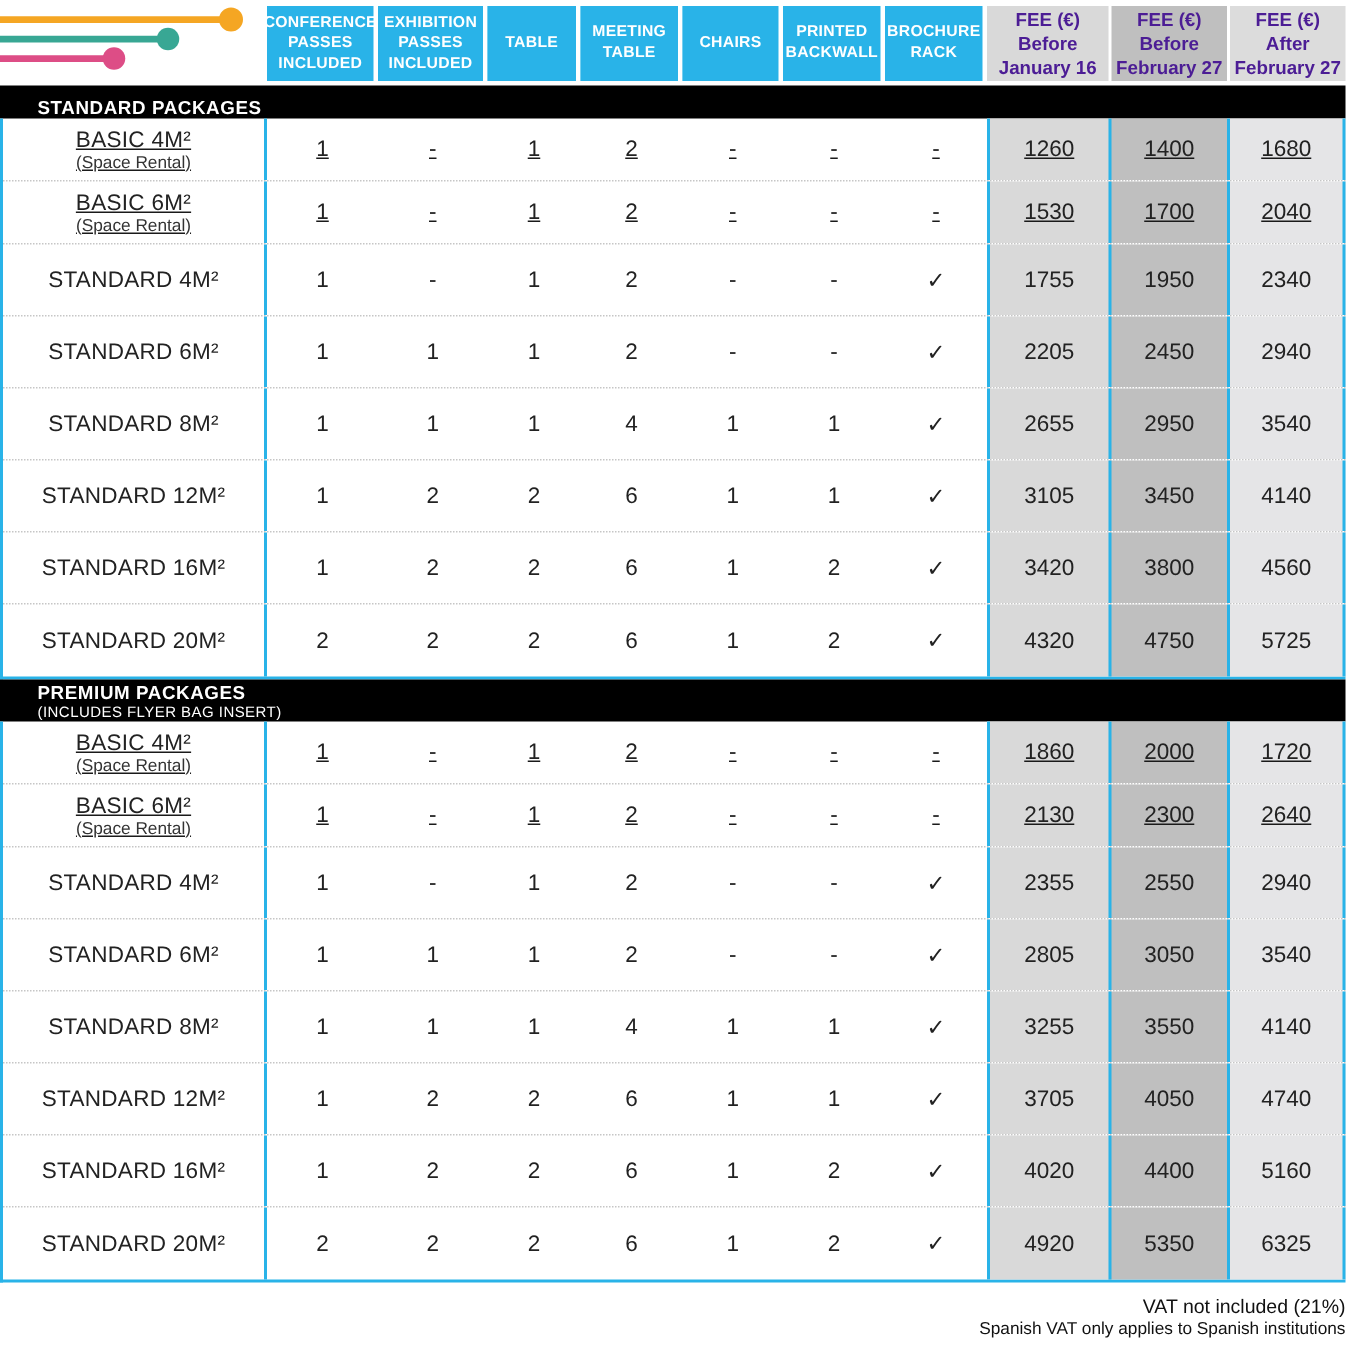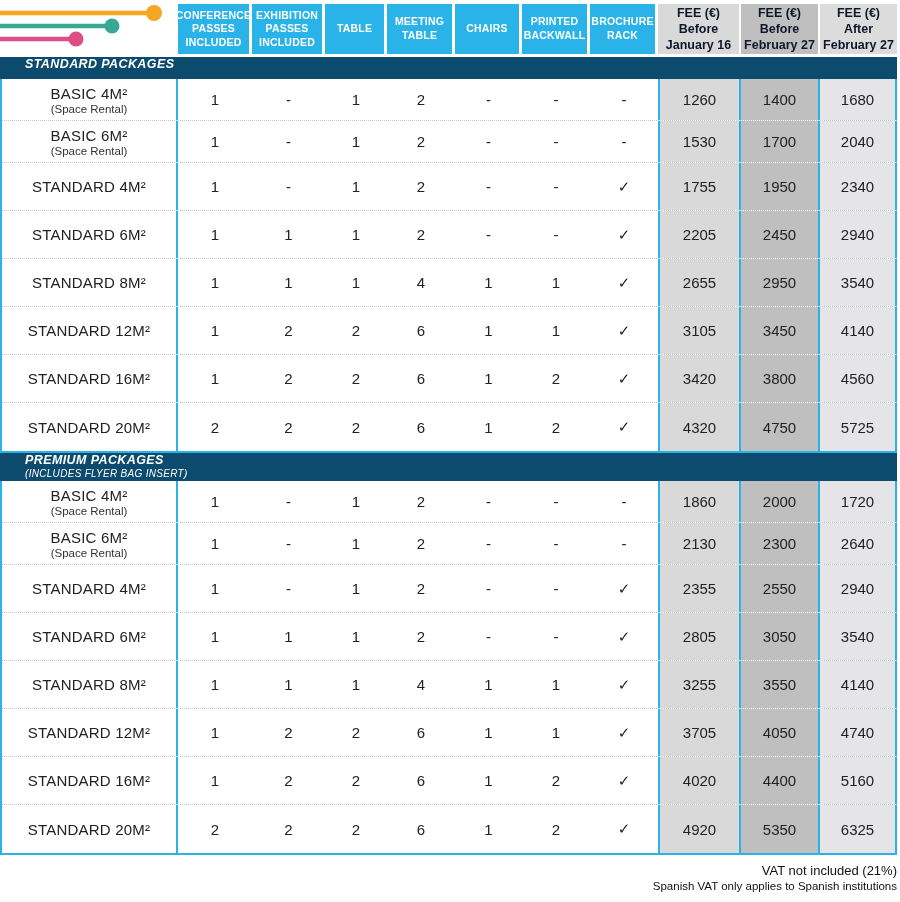--- a/index.html
+++ b/index.html
@@ -11,34 +11,34 @@
   .decor { position:absolute; top:2px; left:0; }
 
   .table { position:relative; width:897px; }
   .grid-row { display:grid; }
   .header-row { grid-template-columns:178px 74px 73px 62px 68px 67px 68px 68px 81px 79px 79px; height:57px; padding-top:4px; align-items:start; }
   .hcell { height:50px; display:flex; flex-direction:column; align-items:center; justify-content:center; text-align:center; }
   .hcell.cyan {
     background:var(--cyan); color:#fff; font-weight:700; font-size:10.5px;
     line-height:1.3; letter-spacing:.2px; border-right:3px solid #fff; padding:1px 2px;
   }
-  .hcell.fee { color:#0f172a; font-weight:700; font-size:12.5px; line-height:1.3; }
+  .hcell.fee { color:#4c1d95; font-weight:700; font-size:12.5px; line-height:1.3; }
   .hcell.fee1 { background:var(--fee1); }
   .hcell.fee2 { background:var(--fee2); border-left:2px solid #fff; }
   .hcell.fee3 { background:var(--fee3h); border-left:2px solid #fff; }
 
-  .section-bar { width:897px; background:#0c4a6e; color:#fff; padding-left:25px; display:flex; flex-direction:column; justify-content:flex-start; height:22px;font-style:italic; }
+  .section-bar { width:897px; background:#000000; color:#fff; padding-left:25px; display:flex; flex-direction:column; justify-content:flex-end; height:22px; }
   .section-bar.two-line { height:28px; }
   .section-title { font-size:12.5px; font-weight:700; letter-spacing:.4px; }
   .section-subtitle { font-size:10px; font-weight:400; letter-spacing:.3px; margin-top:1px; }
 
   .rows { border-left:2px solid var(--cyan); border-bottom:2px solid var(--cyan); width:897px; }
   .body-row { grid-template-columns:176px 74px 73px 62px 68px 67px 68px 68px 81px 79px 79px; border-bottom:1px dotted #c6c6c6; }
   .body-row:last-child { border-bottom:none; }
-  .body-row.short { height:42px; }
+  .body-row.short { height:42px;text-decoration:underline; }
   .body-row.tall { height:48px; }
   .cell { display:flex; align-items:center; justify-content:center; }
   .label-cell { flex-direction:column; border-right:2px solid var(--cyan); }
   .pkg-name { font-size:15px; color:#222; letter-spacing:.2px; }
   .pkg-sub { font-size:11.5px; color:#333; margin-top:1px; }
   .val-cell { font-size:15px; color:#222; }
   .fee-cell { font-size:15px; color:#222; }
   .fee-cell.fee1 { background:var(--fee1); border-left:2px solid var(--cyan); }
   .fee-cell.fee2 { background:var(--fee2); border-left:2px solid var(--cyan); }
   .fee-cell.fee3 { background:var(--fee3); border-left:2px solid var(--cyan); border-right:2px solid var(--cyan); }

